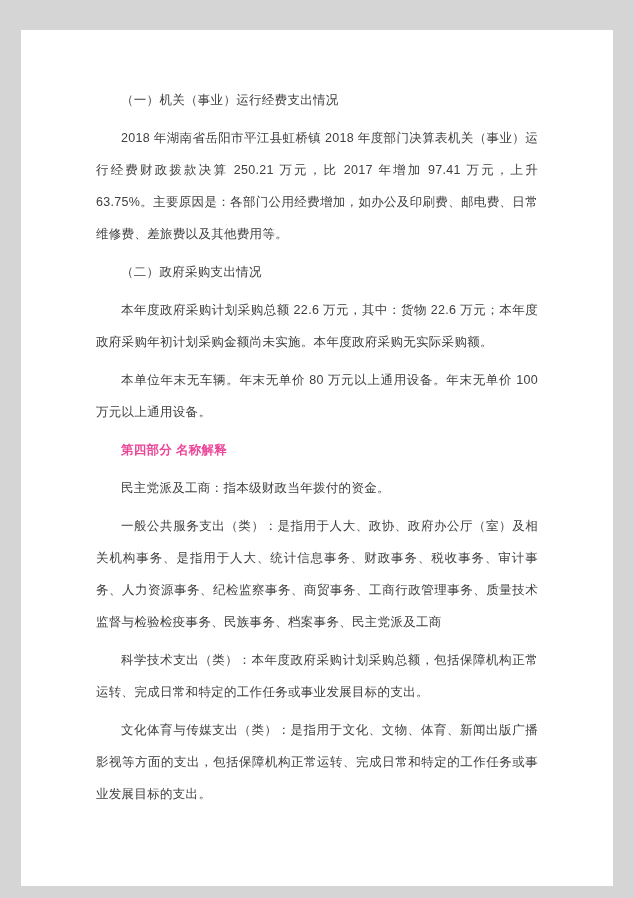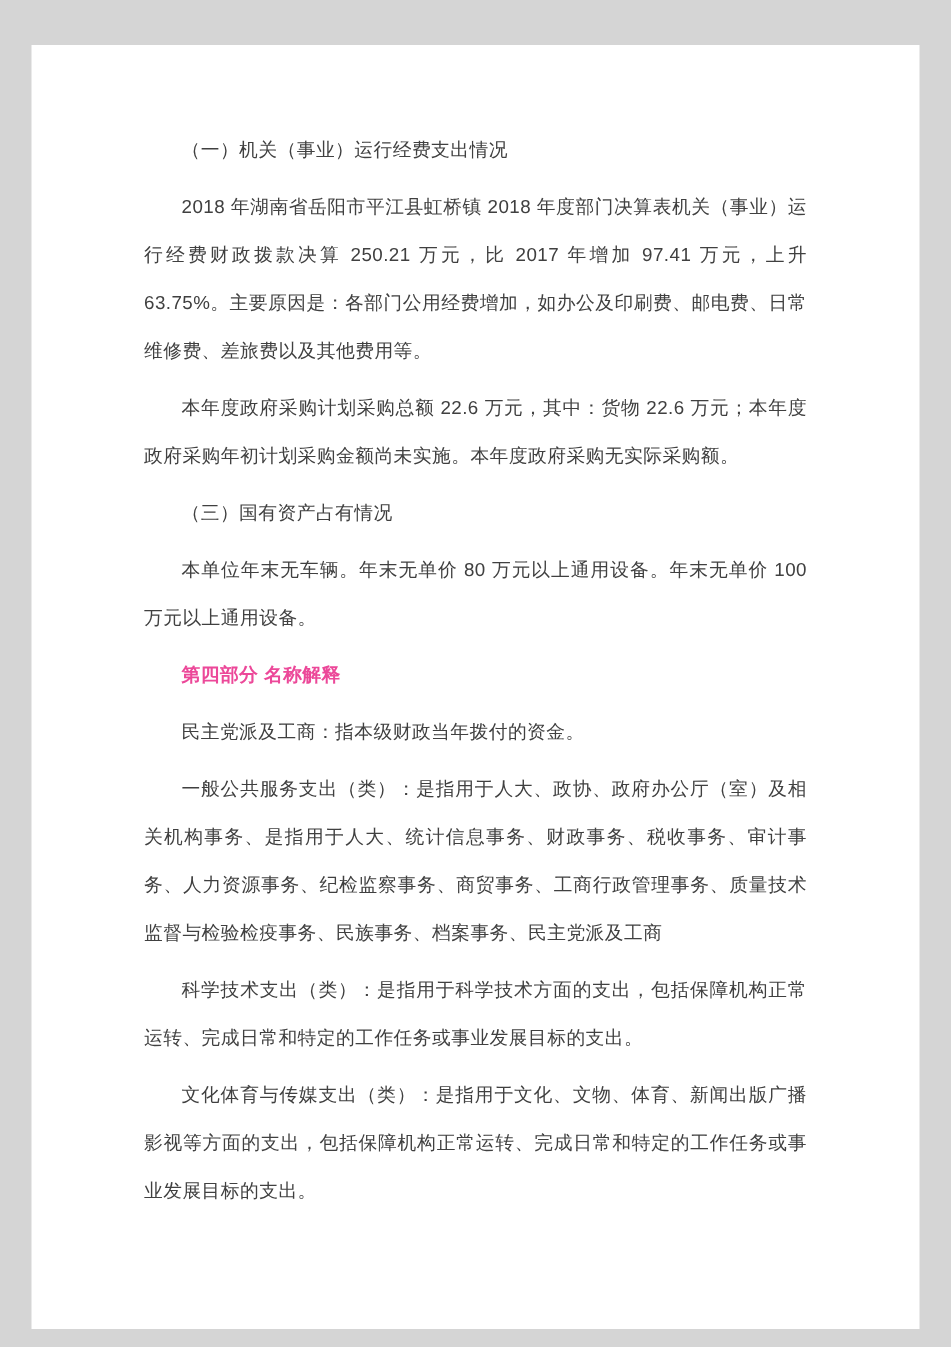--- a/index.html
+++ b/index.html
@@ -43,23 +43,23 @@
   }
 </style>
 </head>
 <body>
 
 <div class="viewport">
   <div class="paper">
     <div class="doc-body" id="doc-body">
         <p>（一）机关（事业）运行经费支出情况</p>
         <p>2018 年湖南省岳阳市平江县虹桥镇 2018 年度部门决算表机关（事业）运行经费财政拨款决算 250.21 万元，比 2017 年增加 97.41 万元，上升 63.75%。主要原因是：各部门公用经费增加，如办公及印刷费、邮电费、日常维修费、差旅费以及其他费用等。</p>
+        <p>（二）政府采购支出情况</p>
         <p>本年度政府采购计划采购总额 22.6 万元，其中：货物 22.6 万元；本年度政府采购年初计划采购金额尚未实施。本年度政府采购无实际采购额。</p>
-        <p>（三）国有资产占有情况</p>
         <p>本单位年末无车辆。年末无单价 80 万元以上通用设备。年末无单价 100 万元以上通用设备。</p>
         <p class="bold">第四部分 名称解释</p>
         <p>民主党派及工商：指本级财政当年拨付的资金。</p>
         <p>一般公共服务支出（类）：是指用于人大、政协、政府办公厅（室）及相关机构事务、是指用于人大、统计信息事务、财政事务、税收事务、审计事务、人力资源事务、纪检监察事务、商贸事务、工商行政管理事务、质量技术监督与检验检疫事务、民族事务、档案事务、民主党派及工商</p>
-        <p>科学技术支出（类）：是指用于科学技术方面的支出，包括保障机构正常运转、完成日常和特定的工作任务或事业发展目标的支出。</p>
+        <p>科学技术支出（类）：本年度政府采购计划采购总额，包括保障机构正常运转、完成日常和特定的工作任务或事业发展目标的支出。</p>
         <p>文化体育与传媒支出（类）：是指用于文化、文物、体育、新闻出版广播影视等方面的支出，包括保障机构正常运转、完成日常和特定的工作任务或事业发展目标的支出。</p>
       </div>
   </div>
 </div>
 
 </body></html>

